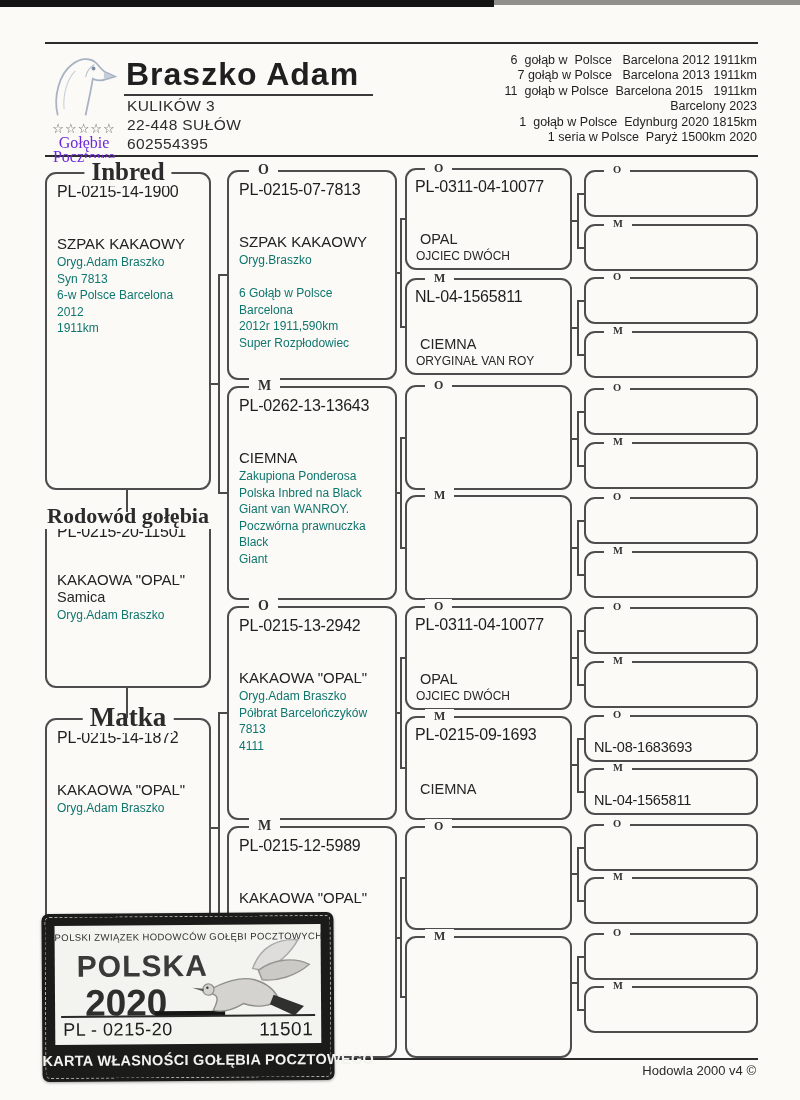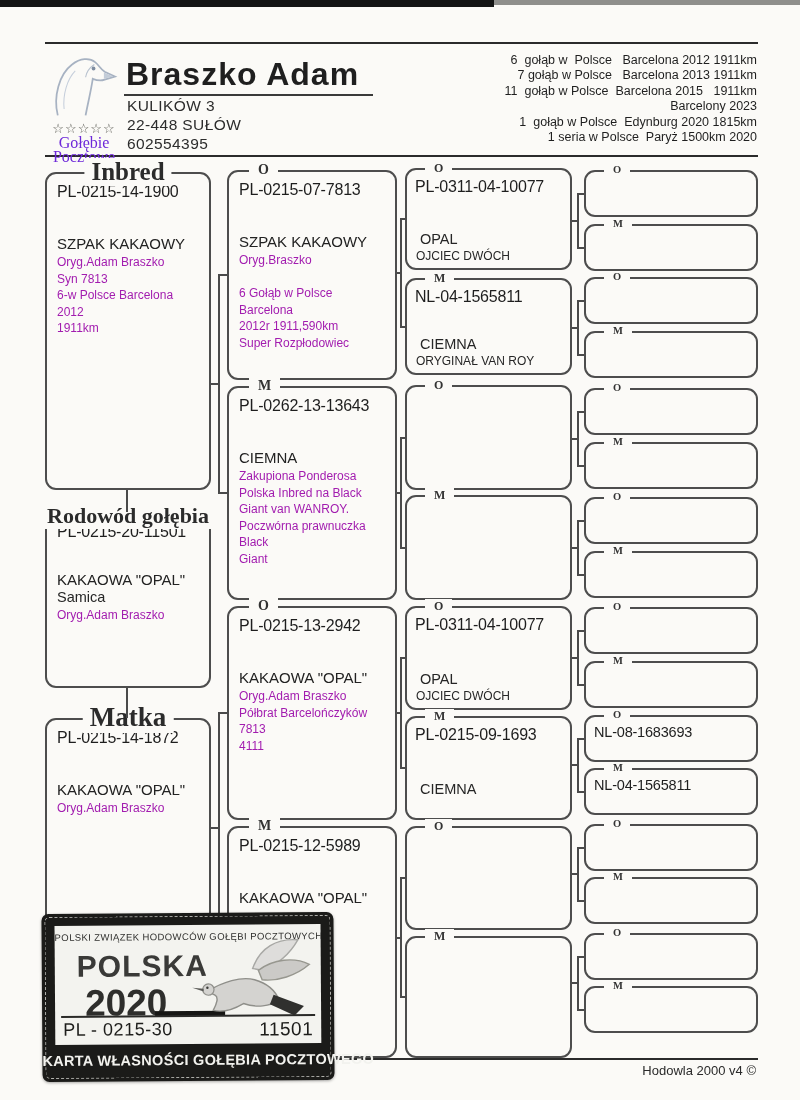--- a/index.html
+++ b/index.html
@@ -37,25 +37,25 @@
   .t-big{top:-16px;font-size:25px;}
   .t-matka{top:-18px;font-size:27px;}
   .t-small{top:-11px;font-size:22px;text-align:right;}
   .pm{position:absolute;top:-10px;left:20px;background:#fbfaf7;padding:0 9px;
       font-family:"Liberation Serif","DejaVu Serif",serif;font-weight:bold;font-size:14px;color:#333;}
   .g3 .pm{top:-9px;font-size:12px;left:18px;}
   .g4 .pm{top:-8px;font-size:10.5px;left:18px;}
   .ring{margin:9px 10px 0;font-size:16px;letter-spacing:-.2px;color:#1e1e1e;white-space:nowrap;}
   .name{margin:34px 10px 0;font-size:15px;color:#222;white-space:nowrap;}
   .sex{margin:1px 10px 0;font-size:14.5px;}
-  .note{margin:2px 10px 0;font-size:12px;line-height:16.5px;white-space:pre-line;color:#a21caf;}
+  .note{margin:2px 10px 0;font-size:12px;line-height:16.5px;white-space:pre-line;color:#0f766e;}
   .g3 .ring{margin:8px 8px 0;}
   .g3 .nm{position:absolute;left:13px;bottom:21px;font-size:14.5px;white-space:nowrap;}
   .g3 .sub{position:absolute;left:9px;bottom:5px;font-size:12px;white-space:nowrap;}
-  .g4 .ring{margin:7px 8px 0;font-size:14.5px;}
+  .g4 .ring{margin:22px 8px 0;font-size:14.5px;}
   .cline{position:absolute;background:#4a4a4a;}
 
   
   .card{position:absolute;left:42px;top:913px;width:292px;height:168px;background:#1b1b19;
         border-radius:7px;transform:rotate(-.4deg);z-index:6;box-shadow:0 1px 3px rgba(0,0,0,.35);}
   .card::after{content:"";position:absolute;inset:3px;border:1.5px dashed #d9d9d4;
         border-radius:5px;pointer-events:none;opacity:.8;}
   .card-panel{position:absolute;left:13px;top:12px;right:13px;height:119px;background:#f3f3ef;
         overflow:hidden;}
   .card-assoc{margin-top:6px;text-align:center;font-size:9.5px;letter-spacing:.4px;color:#2f2f2d;
@@ -283,21 +283,21 @@
         <path d="M78 38 C86 16 104 6 126 8 C118 22 104 34 88 40 Z" fill="#dedddb" stroke="#a8a8a5" stroke-width="1.5"></path>
         <path d="M84 40 C100 28 122 26 138 34 C124 46 104 52 88 50 Z" fill="#cbcac7" stroke="#97978f" stroke-width="1.5"></path>
         <path d="M30 62 C46 52 66 46 80 50 C94 54 102 62 106 72 C96 78 82 80 68 75 C56 82 44 84 36 82 C40 75 42 68 38 66 Z" fill="#d4d3d0" stroke="#8f8f8a" stroke-width="1.5"></path>
         <path d="M100 66 L132 78 L122 88 L96 76 Z" fill="#30302e"></path>
         <circle cx="31" cy="60" r="6" fill="#d4d3d0" stroke="#8f8f8a" stroke-width="1.3"></circle>
         <path d="M26 59 L14 58 L26 62 Z" fill="#5a5a57"></path>
         <circle cx="30" cy="58" r="1.3" fill="#3a3a38"></circle>
       </svg>
       <div class="card-sep"></div>
       <div class="card-ringrow">
-        <span class="rp">PL - 0215-30</span>
+        <span class="rp">PL - 0215-20</span>
         <span class="rn">11501</span>
       </div>
     </div>
     <div class="card-caption">KARTA WŁASNOŚCI GOŁĘBIA POCZTOWEGO</div>
   </div>
 
   <div class="footer-credit">Hodowla 2000 v4 ©</div>
 <div class="cline" style="left: 126px; top: 490px; width: 2px; height: 22px;"></div>
     <div class="cline" style="left: 126px; top: 688px; width: 2px; height: 30px;"></div>
     <div class="cline" style="left: 218px; top: 274px; width: 2px; height: 220px;"></div>

